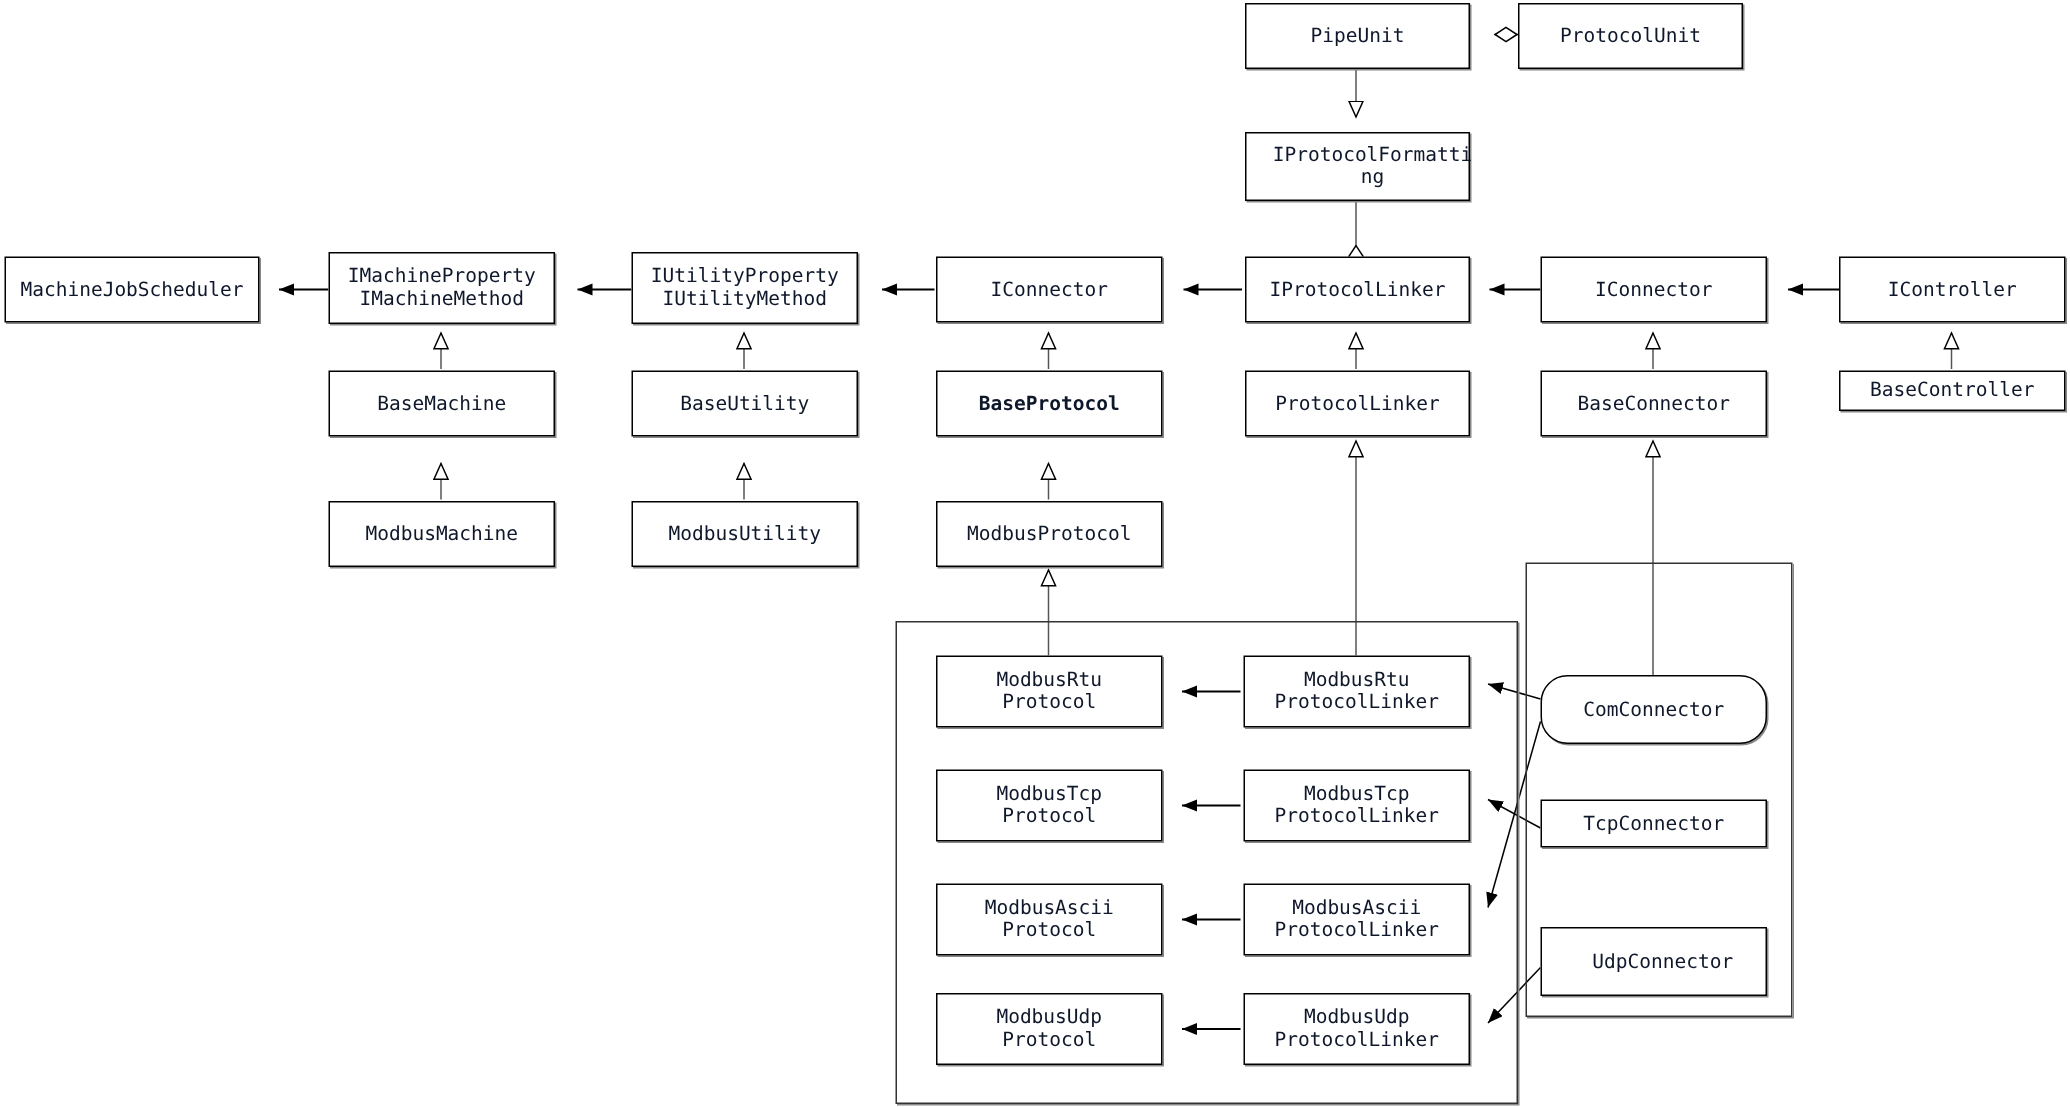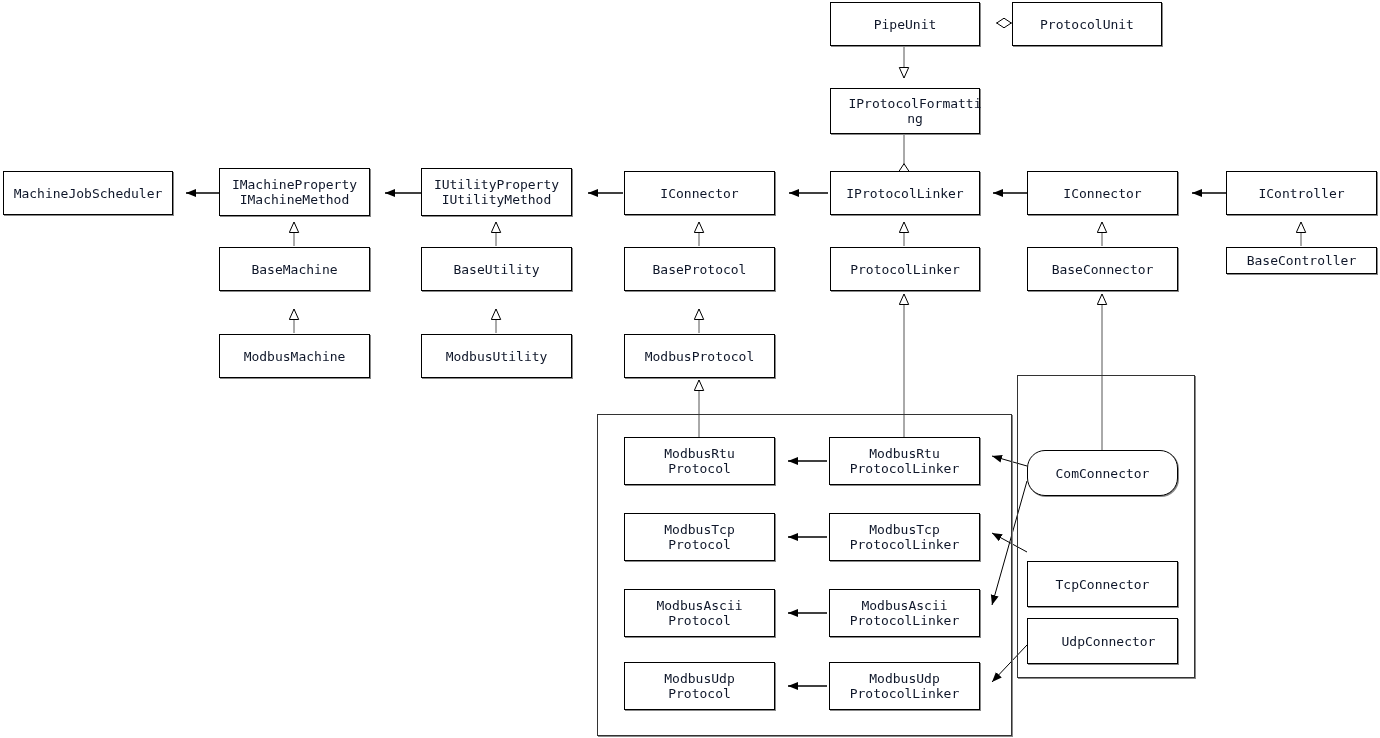--- a/index.html
+++ b/index.html
@@ -147,21 +147,21 @@
   <div class="node" style="left:1226px; top:171px; width:151px; height:44px;">
     <span>IController</span>
   </div>
 
   <div class="node" style="left:219px; top:247px; width:151px; height:44px;">
     <span>BaseMachine</span>
   </div>
   <div class="node" style="left:421px; top:247px; width:151px; height:44px;">
     <span>BaseUtility</span>
   </div>
-  <div class="node" style="left:624px; top:247px; width:151px; height:44px;">
+  <div class="node" style="left:624px; top:247px; width:151px; height:44px;font-weight:bold;">
     <span>BaseProtocol</span>
   </div>
   <div class="node" style="left:830px; top:247px; width:150px; height:44px;">
     <span>ProtocolLinker</span>
   </div>
   <div class="node" style="left:1027px; top:247px; width:151px; height:44px;">
     <span>BaseConnector</span>
   </div>
   <div class="node" style="left:1226px; top:247px; width:151px; height:27px;">
     <span>BaseController</span>
@@ -207,20 +207,20 @@
 ProtocolLinker</span>
   </div>
   <div class="node" style="left:829px; top:662px; width:151px; height:48px;">
     <span>ModbusUdp
 ProtocolLinker</span>
   </div>
 
   <div class="node" style="left:1027px; top:450px; width:151px; height:46px;border-radius:18px;">
     <span>ComConnector</span>
   </div>
-  <div class="node" style="left:1027px; top:533px; width:151px; height:46px;margin-top:28px;">
+  <div class="node" style="left:1027px; top:533px; width:151px; height:32px;">
     <span>TcpConnector</span>
   </div>
   <div class="node" style="left:1027px; top:618px; width:151px; height:46px;padding-left:12px;">
     <span>UdpConnector</span>
   </div>
 
 </div>
 
 </body></html>

